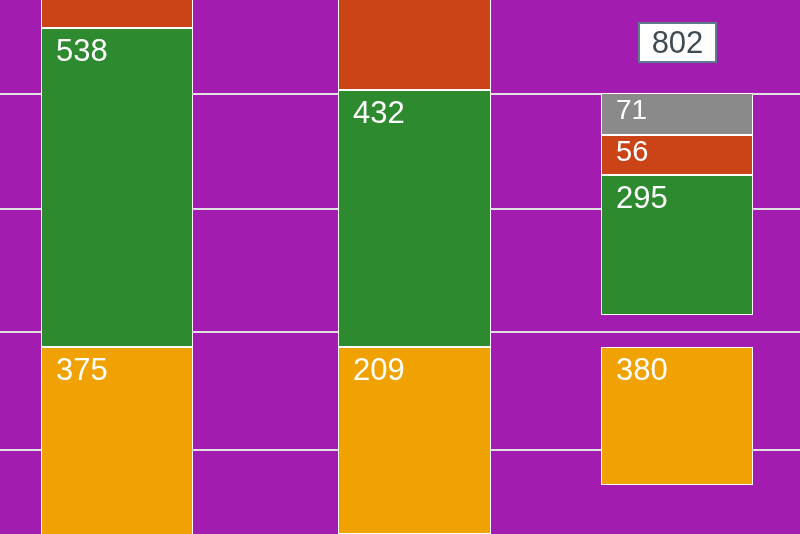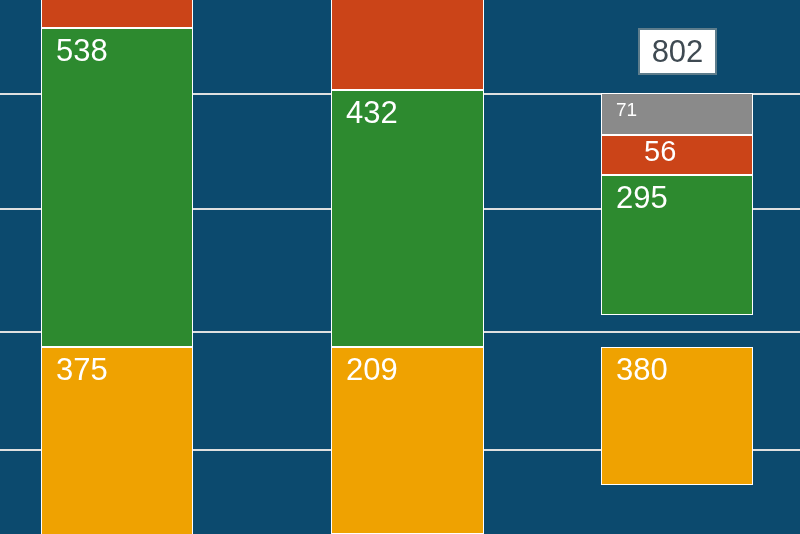--- a/index.html
+++ b/index.html
@@ -9,21 +9,21 @@
   }
   body {
     font-family: "Liberation Sans", sans-serif;
     -webkit-font-smoothing: antialiased;
   }
 
   #chart-root {
     position: relative;
     width: 800px;
     height: 534px;
-    background: #0c4a6e;
+    background: #a21caf;
     overflow: hidden;
   }
 
   
   .gridline {
     position: absolute;
     left: 0;
     width: 800px;
     height: 2px;
     background: #e0e0e0;
@@ -93,44 +93,44 @@
     <div class="bar-group" style="left:41px; width:152px;">
       <div class="bar-segment" style="top:-20px; height:48px; background:#cb4418;"></div>
       <div class="bar-segment" style="top:28px; height:319px; background:#2d8a2f;">
         <span class="seg-label">538</span>
       </div>
       <div class="bar-segment" style="top:347px; height:209px; background:#efa201;">
         <span class="seg-label">375</span>
       </div>
     </div>
 
-    <div class="bar-group" style="left:331px; width:153px;">
+    <div class="bar-group" style="left:338px; width:153px;">
       <div class="bar-segment" style="top:-20px; height:110px; background:#cb4418;"></div>
       <div class="bar-segment" style="top:90px; height:257px; background:#2d8a2f;">
         <span class="seg-label">432</span>
       </div>
       <div class="bar-segment" style="top:347px; height:187px; background:#efa201;">
         <span class="seg-label">209</span>
       </div>
     </div>
 
     <div class="bar-group" style="left:601px; width:152px;">
       <div class="bar-segment" style="top:93px; height:42px; background:#8a8a8a;">
-        <span class="seg-label" style="top:1px; font-size:19px; line-height:30px;">71</span>
+        <span class="seg-label" style="top:1px; font-size:28px; line-height:30px;">71</span>
       </div>
       <div class="bar-segment" style="top:135px; height:40px; background:#cb4418;">
-        <span class="seg-label" style="top:0px; font-size:29px; line-height:30px;margin-left:28px;">56</span>
+        <span class="seg-label" style="top:0px; font-size:29px; line-height:30px;">56</span>
       </div>
       <div class="bar-segment" style="top:175px; height:140px; background:#2d8a2f;">
         <span class="seg-label">295</span>
       </div>
       <div class="bar-segment" style="top:347px; height:138px; background:#efa201;">
         <span class="seg-label">380</span>
       </div>
     </div>
 
   </div>
 
-  <div class="total-box" style="left:638px; top:28px; width:79px; height:47px;">
+  <div class="total-box" style="left:638px; top:22px; width:79px; height:41px;">
     <span class="total-box-label">802</span>
   </div>
 
 </div>
 
 </body></html>

